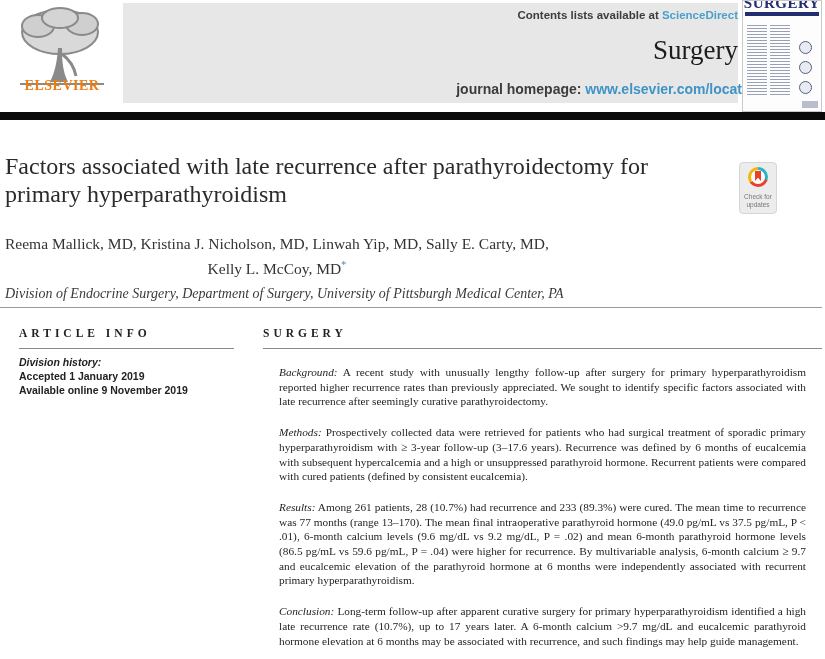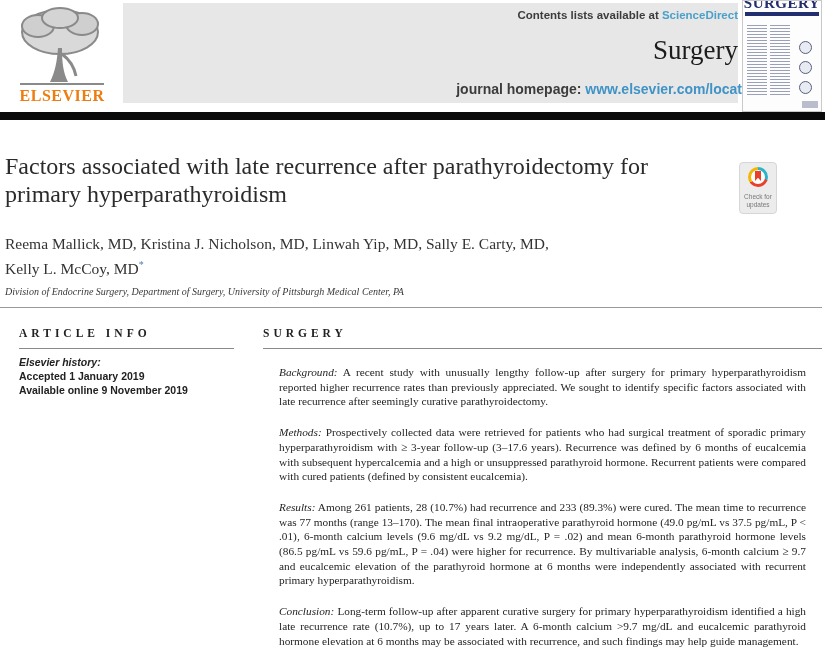--- a/index.html
+++ b/index.html
@@ -4,22 +4,22 @@
 <style>
   html,body{margin:0;padding:0;background:#fff;}
   #canvas{
     position:relative;width:825px;height:659px;background:#ffffff;
     font-family:"Liberation Serif", serif;color:#262626;overflow:hidden;
   }
   
   .elsevier-logo{position:absolute;left:8px;top:4px;width:108px;height:106px;}
   .elsevier-logo svg{display:block;}
   .elsevier-word{
-    position:absolute;left:0;bottom:5px;width:108px;text-align:center;
-    font-family:"Liberation Serif",serif;font-weight:bold;font-size:16px;
+    position:absolute;left:0;bottom:16px;width:108px;text-align:center;
+    font-family:"Liberation Serif",serif;font-weight:bold;font-size:14px;
     letter-spacing:.5px;color:#ee7d11;
   }
   .headbox{
     position:absolute;left:123px;top:3px;width:615px;height:100px;
     background:#e7e7e7;text-align:right;
   }
   .contents-line{
     position:absolute;top:6px;left:0;width:100%;
     font-family:"Liberation Sans",sans-serif;font-size:11.5px;font-weight:600;color:#3c3c3c;
   }
@@ -72,24 +72,24 @@
     position:absolute;left:3px;top:3px;width:14px;height:14px;border-radius:50%;background:#fff;
   }
   .updates-ring .bookmark{
     position:absolute;left:7px;top:4px;width:6px;height:10px;background:#e8402a;
     clip-path:polygon(0 0,100% 0,100% 100%,50% 68%,0 100%);
   }
   .updates-text{
     font-family:"Liberation Sans",sans-serif;font-size:6.5px;line-height:7.5px;color:#787878;
     margin-top:2px;
   }
-  .authors{position:absolute;left:5px;top:233px;font-size:15.5px;line-height:21px;color:#333;}
+  .authors{position:absolute;left:5px;top:233px;font-size:15.5px;line-height:21px;color:#333;text-align:center;}
   .authors .corr{color:#4d7fae;font-size:10px;vertical-align:super;}
   .affiliation{
-    position:absolute;left:5px;top:286px;font-style:italic;font-size:10px;color:#3a3a3a;
+    position:absolute;left:5px;top:286px;font-style:italic;font-size:14px;color:#3a3a3a;
   }
   .rule-full{position:absolute;left:0;top:307px;width:822px;height:1px;background:#9a9a9a;}
   
   .col-heading{
     font-family:"Liberation Serif",serif;font-weight:bold;font-size:11.5px;
     letter-spacing:4px;color:#222;
   }
   .info-col{position:absolute;left:19px;top:327px;width:215px;}
   .info-rule{margin-top:9px;height:1px;background:#8a8a8a;}
   .info-body{
@@ -166,21 +166,21 @@
   </div>
 
   <div class="affiliation">Division of Endocrine Surgery, Department of Surgery, University of Pittsburgh Medical Center, PA</div>
 
   <div class="rule-full"></div>
 
   <div class="info-col">
     <div class="col-heading">ARTICLE INFO</div>
     <div class="info-rule"></div>
     <div class="info-body">
-      <div class="hist-label">Elsevier history:</div>
+      <div class="hist-label">Division history:</div>
       <div>Accepted 1 January 2019</div>
       <div>Available online 9 November 2019</div>
     </div>
   </div>
 
   <div class="abs-col">
     <div class="col-heading">SURGERY</div>
     <div class="abs-rule"></div>
     <div class="abs-body">
       <p><span class="sec-label">Background:</span><span> A recent study with unusually lengthy follow-up after surgery for primary hyperparathyroidism reported higher recurrence rates than previously appreciated. We sought to identify specific factors associated with late recurrence after seemingly curative parathyroidectomy.</span></p>

